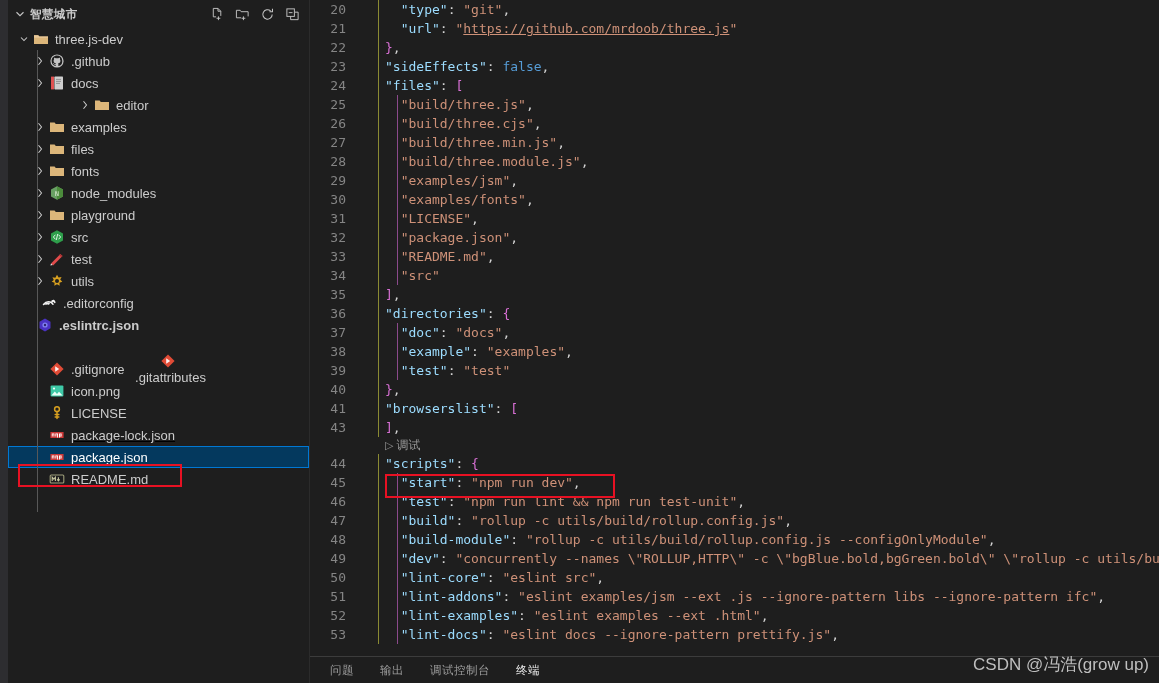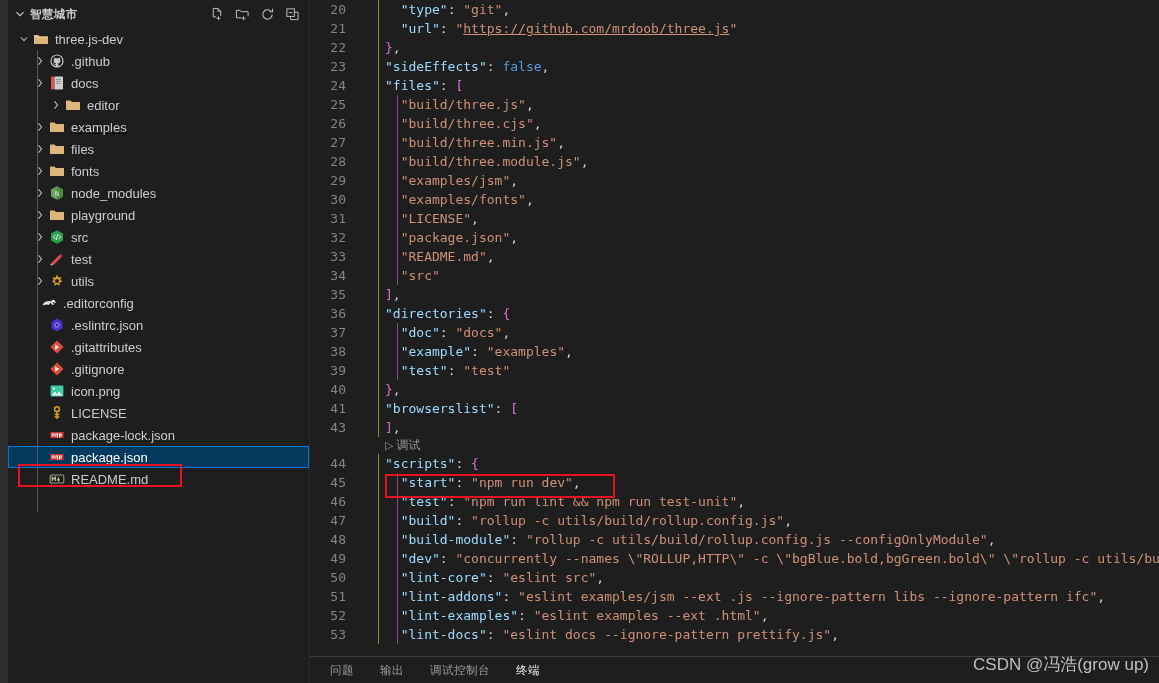--- a/index.html
+++ b/index.html
@@ -289,34 +289,34 @@
           </span>
           <span class="ficon">
             <svg width="16" height="16" viewBox="0 0 16 16">
               <rect x="2" y="1.6" width="3" height="12.8" fill="#e05252"></rect>
               <rect x="5.4" y="1.6" width="8.6" height="12.8" rx="0.6" fill="#cfcfcf"></rect>
               <path d="M7 4.4h5M7 6.4h5M7 8.4h4" stroke="#8a8a8a" stroke-width=".9"></path>
             </svg>
           </span>
           <span class="label">docs</span>
         </div>
-        <div class="trow" style="padding-left: 40px;">
+        <div class="trow" style="padding-left: 21px; margin-left: 48px;">
           <span class="arrow">
             <svg width="12" height="12" viewBox="0 0 16 16">
               <path d="M6 3l4 5-4 5" fill="none" stroke="currentColor" stroke-width="1.4"></path>
             </svg>
           </span>
           <span class="ficon">
             <svg width="16" height="16" viewBox="0 0 16 16">
               <path d="M1 3.6h4.6l1.2 1.5H15v8H1z" fill="#dcb67a"></path>
             </svg>
           </span>
           <span class="label">editor</span>
         </div>
-        <div class="trow" style="padding-left: 24px; text-decoration: underline;">
+        <div class="trow" style="padding-left: 24px;">
           <span class="arrow">
             <svg width="12" height="12" viewBox="0 0 16 16">
               <path d="M6 3l4 5-4 5" fill="none" stroke="currentColor" stroke-width="1.4"></path>
             </svg>
           </span>
           <span class="ficon">
             <svg width="16" height="16" viewBox="0 0 16 16">
               <path d="M1 3.6h4.6l1.2 1.5H15v8H1z" fill="#dcb67a"></path>
             </svg>
           </span>
@@ -423,32 +423,32 @@
           <span class="arrow empty"></span>
           <span class="ficon">
             <svg width="16" height="16" viewBox="0 0 16 16">
               <path d="M2.5 9.5c2-2.5 4.5-3 6.5-2.5 1.6.4 2.4 1.6 3 2.3M12.5 5.5c.8.5 1.3 1.3 1.3 2" stroke="#f2f2f2" stroke-width="1.5" fill="none" stroke-linecap="round"></path>
               <path d="M3 9.6c1-1.6 3-2.3 4.6-2 .6.1 1 .4 1.4.8L7.8 10c-.6-.5-1.5-.6-2.3-.3z" fill="#f2f2f2"></path>
               <circle cx="11.6" cy="6.3" r="1.2" fill="#f2f2f2"></circle>
             </svg>
           </span>
           <span class="label">.editorconfig</span>
         </div>
-        <div class="trow" style="padding-left: 24px;">
+        <div class="trow" style="padding-left: 12px; font-weight: bold;">
           <span class="arrow empty"></span>
           <span class="ficon">
             <svg width="16" height="16" viewBox="0 0 16 16">
               <path d="M8 1.6l5.5 3.2v6.4L8 14.4 2.5 11.2V4.8z" fill="#4b32c3"></path>
               <circle cx="8" cy="8" r="2.6" fill="#8080f2"></circle>
               <circle cx="8" cy="8" r="1.2" fill="#30236e"></circle>
             </svg>
           </span>
           <span class="label">.eslintrc.json</span>
         </div>
-        <div class="trow" style="padding-left: 24px;">
+        <div class="trow" style="padding-left: 24px; flex-direction: column;">
           <span class="arrow empty"></span>
           <span class="ficon">
             <svg width="16" height="16" viewBox="0 0 16 16">
               <path d="M8 1.4l6.6 6.6L8 14.6 1.4 8z" fill="#e04b36"></path>
               <path d="M6.2 5.2v5.6l4-2.8z" fill="#fdf0ee"></path>
               <circle cx="6.2" cy="5.2" r="0" fill="#fff"></circle>
             </svg>
           </span>
           <span class="label">.gitattributes</span>
         </div>
@@ -477,21 +477,21 @@
         <div class="trow" style="padding-left: 24px;">
           <span class="arrow empty"></span>
           <span class="ficon">
             <svg width="16" height="16" viewBox="0 0 16 16">
               <circle cx="8" cy="4.2" r="2.4" fill="none" stroke="#d8a020" stroke-width="1.5"></circle>
               <path d="M8 6.6v7M6.2 9.4h3.6M6.2 12h3.6" stroke="#d8a020" stroke-width="1.5" fill="none" stroke-linecap="round"></path>
             </svg>
           </span>
           <span class="label">LICENSE</span>
         </div>
-        <div class="trow" style="padding-left: 24px;">
+        <div class="trow" style="padding-left: 24px; text-decoration: underline;">
           <span class="arrow empty"></span>
           <span class="ficon">
             <svg width="16" height="16" viewBox="0 0 16 16">
               <rect x="1.4" y="5" width="13.2" height="6" fill="#cb3837"></rect>
               <path d="M2.8 6.4h2.6v3.2h-.9V7.3h-.8v2.3h-.9zM6.4 6.4h2.6v4h-.9V7.3h-.8v2.3h-.9zM10 6.4h2.6v3.2h-1.7v.8H10z" fill="#ffffff"></path>
               <rect x="11.3" y="7.3" width=".6" height="1.4" fill="#cb3837"></rect>
             </svg>
           </span>
           <span class="label">package-lock.json</span>
         </div>

